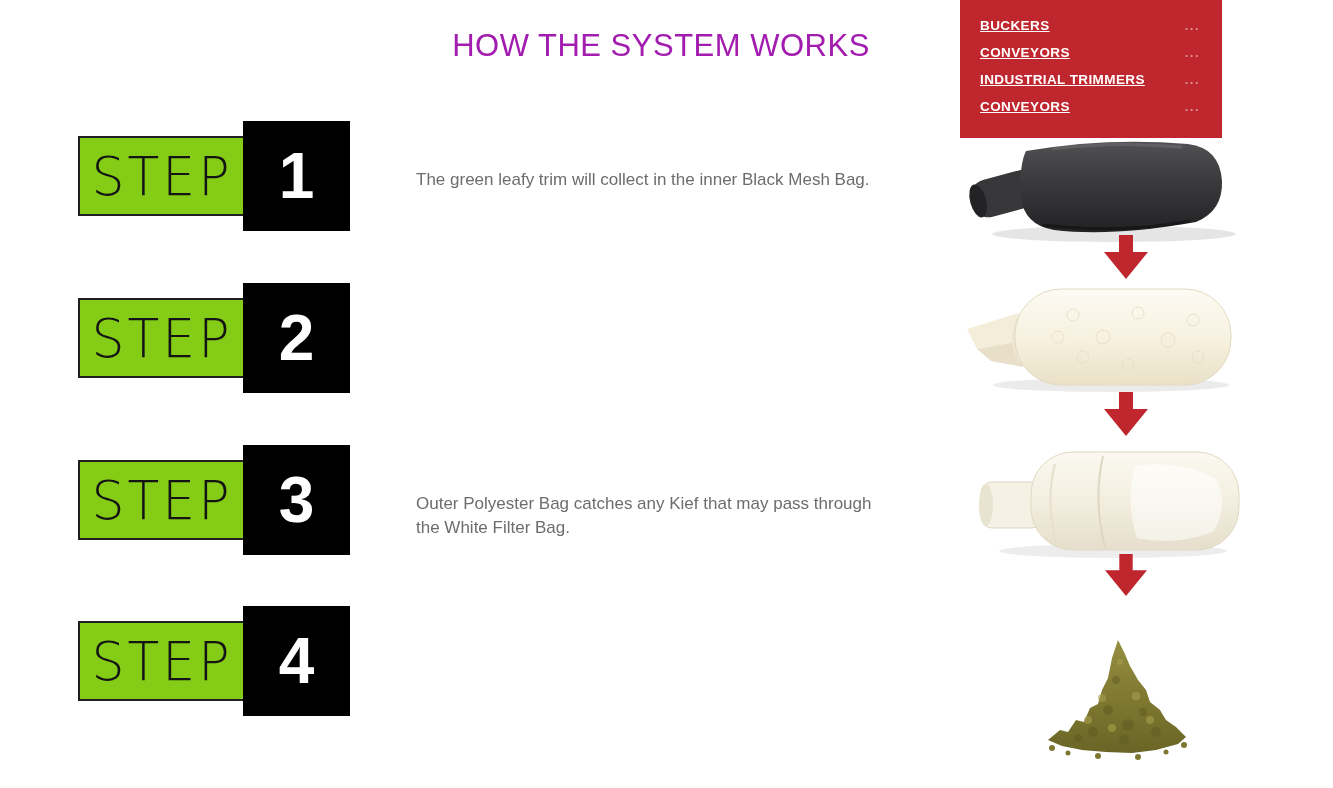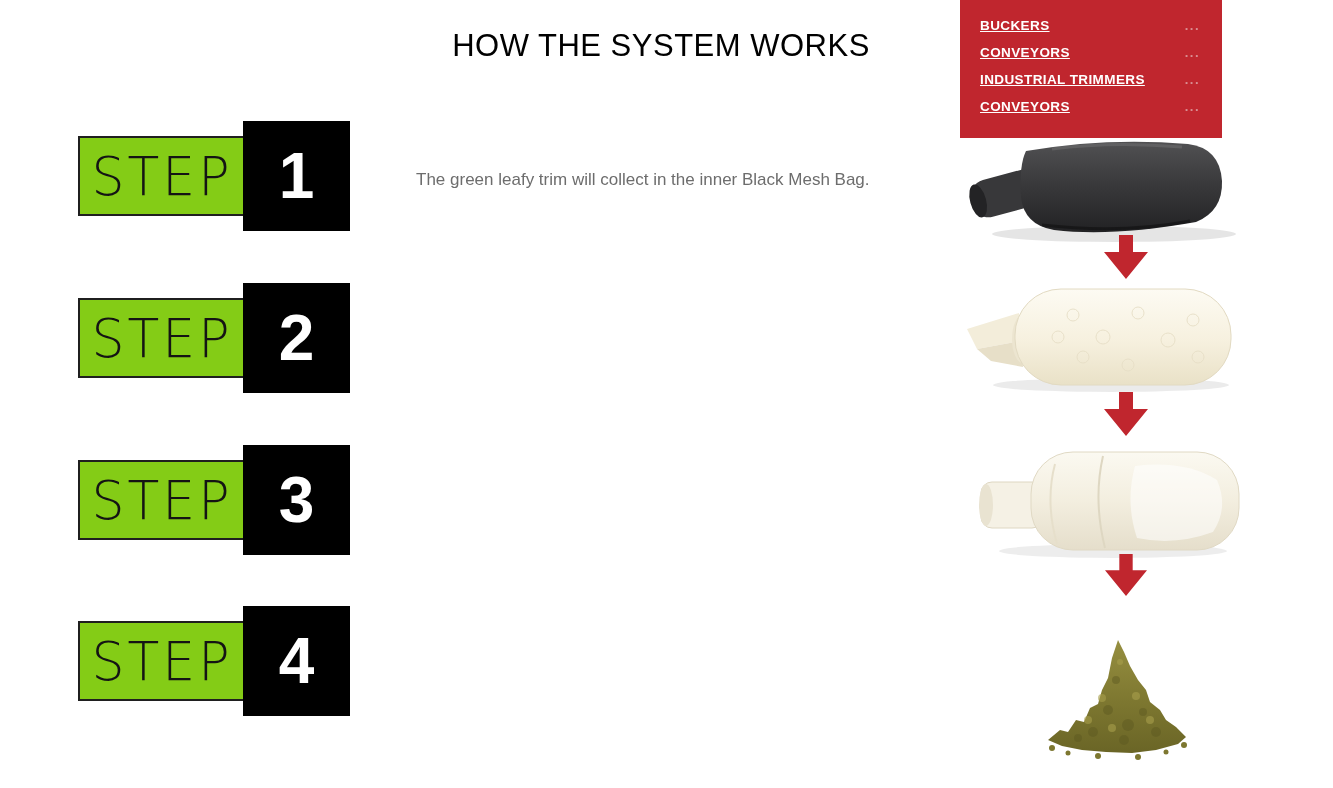--- a/index.html
+++ b/index.html
@@ -3,21 +3,21 @@
 <meta charset="utf-8">
 <style>
   html,body{margin:0;padding:0;background:#ffffff;}
   .canvas{
     position:relative;width:1333px;height:788px;background:#ffffff;overflow:hidden;
     font-family:"Liberation Sans",sans-serif;
   }
   
   .title{
     position:absolute;top:28px;left:341px;width:640px;margin:0;
-    text-align:center;font-size:31px;font-weight:400;color:#000000;letter-spacing:0.5px;
+    text-align:center;font-size:31px;font-weight:400;color:#a21caf;letter-spacing:0.5px;
   }
   
   .menu{
     position:absolute;left:960px;top:0;width:262px;height:138px;
     background:#c0262e;box-sizing:border-box;padding-top:12px;
   }
   .menu-item{
     display:flex;justify-content:space-between;align-items:center;
     height:27px;padding:0 22px 0 20px;cursor:pointer;
   }
@@ -99,20 +99,22 @@
 
   <section class="step-row" style="top:445px">
     <div class="badge">
       <div class="white-box">
         <span class="step-word">STEP</span>
       </div>
       <div class="black-box">
         <span class="step-number">3</span>
       </div>
     </div>
+    <p class="step-desc">Outer Polyester Bag catches any Kief that may pass through
+the White Filter Bag.</p>
   </section>
 
   <section class="step-row" style="top:606px">
     <div class="badge">
       <div class="white-box">
         <span class="step-word">STEP</span>
       </div>
       <div class="black-box">
         <span class="step-number">4</span>
       </div>

